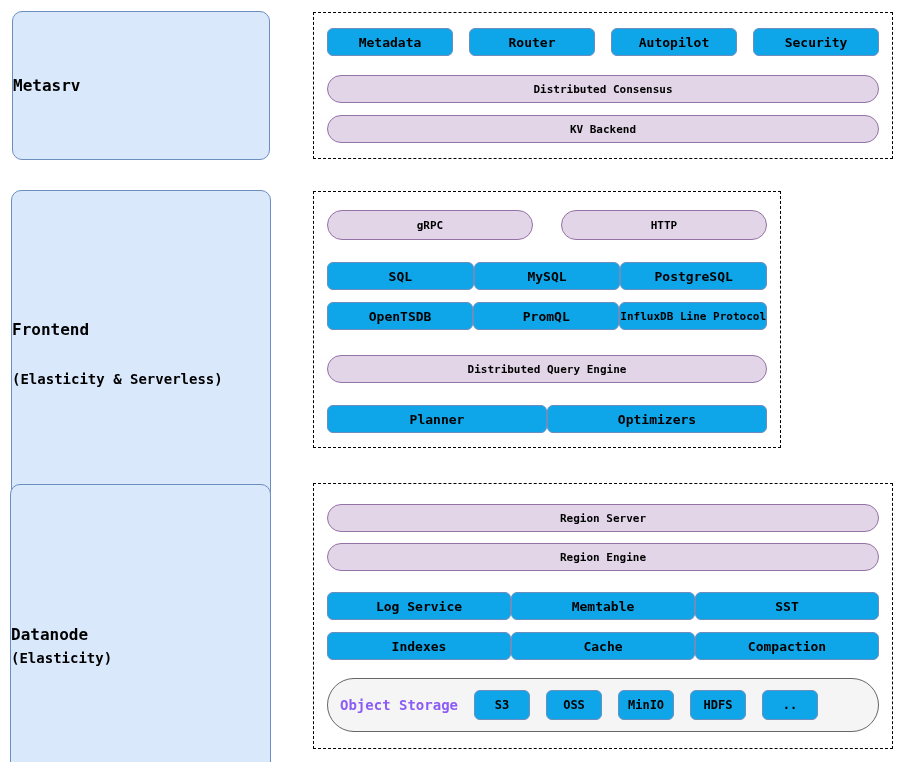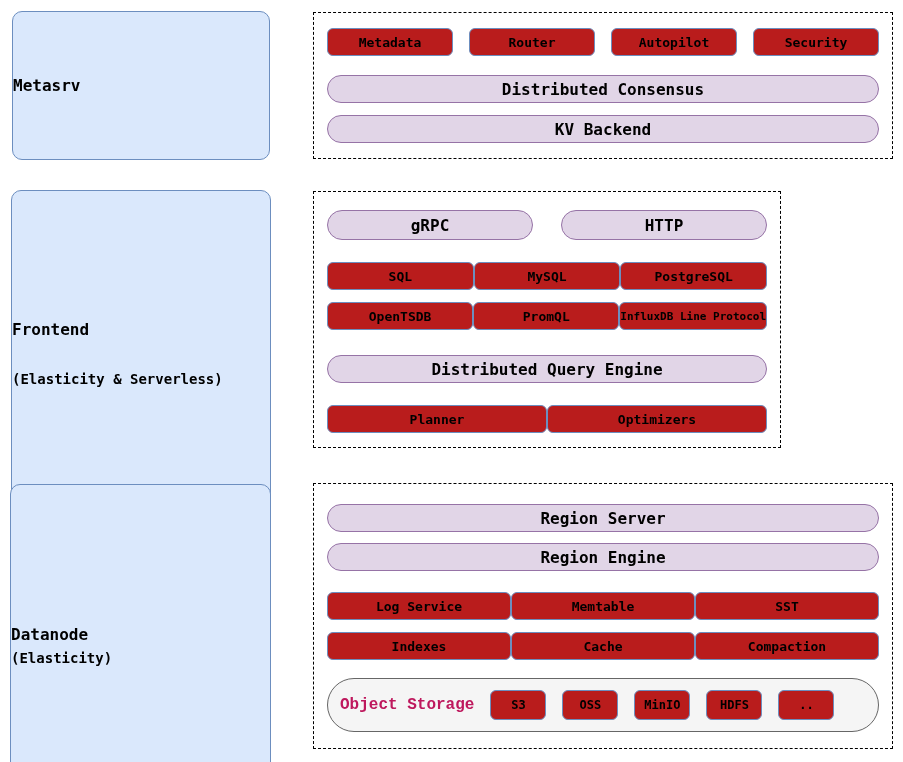--- a/index.html
+++ b/index.html
@@ -41,36 +41,36 @@
   #datanode-panel { left: 313px; top: 483px; width: 580px; height: 266px; padding: 20px 13px 0; }
 
   .hrow { display: flex; }
   .gap16 { gap: 16px; }
   .gap28 { gap: 28px; }
   .gap30 { }
 
   .box {
     flex: 1;
     height: 28px;
-    background: #b91c1c;
+    background: #0ea5e9;
     border: 1px solid #6c8ebf;
     border-radius: 6px;
     display: flex; align-items: center; justify-content: center;
     font-size: 13px;
     white-space: nowrap;
   }
   .box.small-text { font-size: 11px; }
 
   .pill {
     height: 28px;
     background: #e1d5e7;
     border: 1px solid #9673a6;
     border-radius: 15px;
     display: flex; align-items: center; justify-content: center;
-    font-size: 16px;
+    font-size: 11px;
     text-align: right;
   }
   .pill.tall { height: 30px; flex: 1; }
 
   .mt11 { margin-top: 11px; }
   .mt12 { margin-top: 12px; }
   .mt19 { margin-top: 19px; }
   .mt21 { margin-top: 21px; }
   .mt22 { margin-top: 22px; }
   .mt25 { margin-top: 25px; }
@@ -78,21 +78,21 @@
   
   .os {
     margin-top: 18px;
     height: 54px;
     background: #f5f5f5;
     border: 1px solid #666666;
     border-radius: 27px;
     display: flex; align-items: center;
     padding: 0 12px;
   }
-  .os-label { font-size: 16px; color: #be185d; margin-right: 16px; white-space: nowrap; font-family: Liberation Mono, monospace; }
+  .os-label { font-size: 14px; color: #8b5cf6; margin-right: 16px; white-space: nowrap; }
   .os-box {
     flex: none;
     width: 56px; height: 30px;
     font-size: 12px;
     margin-right: 16px;
   }
 </style>
 </head>
 <body>
 

